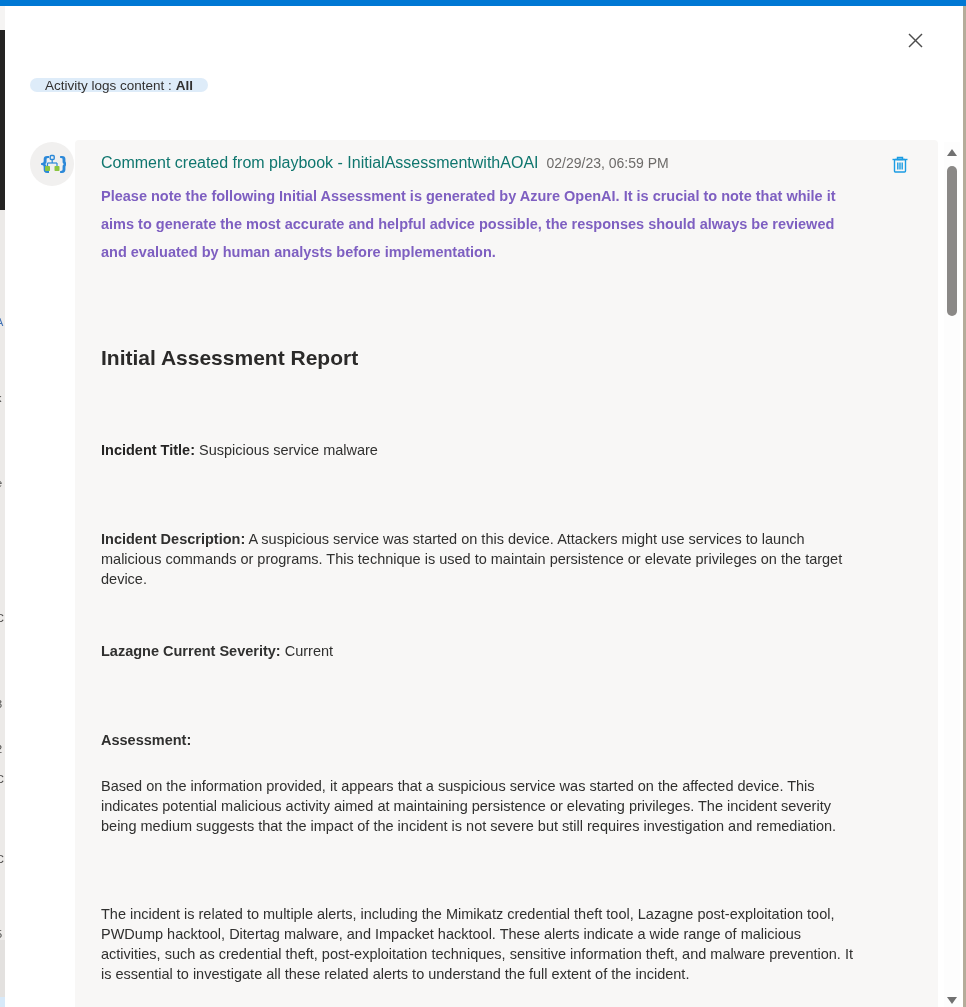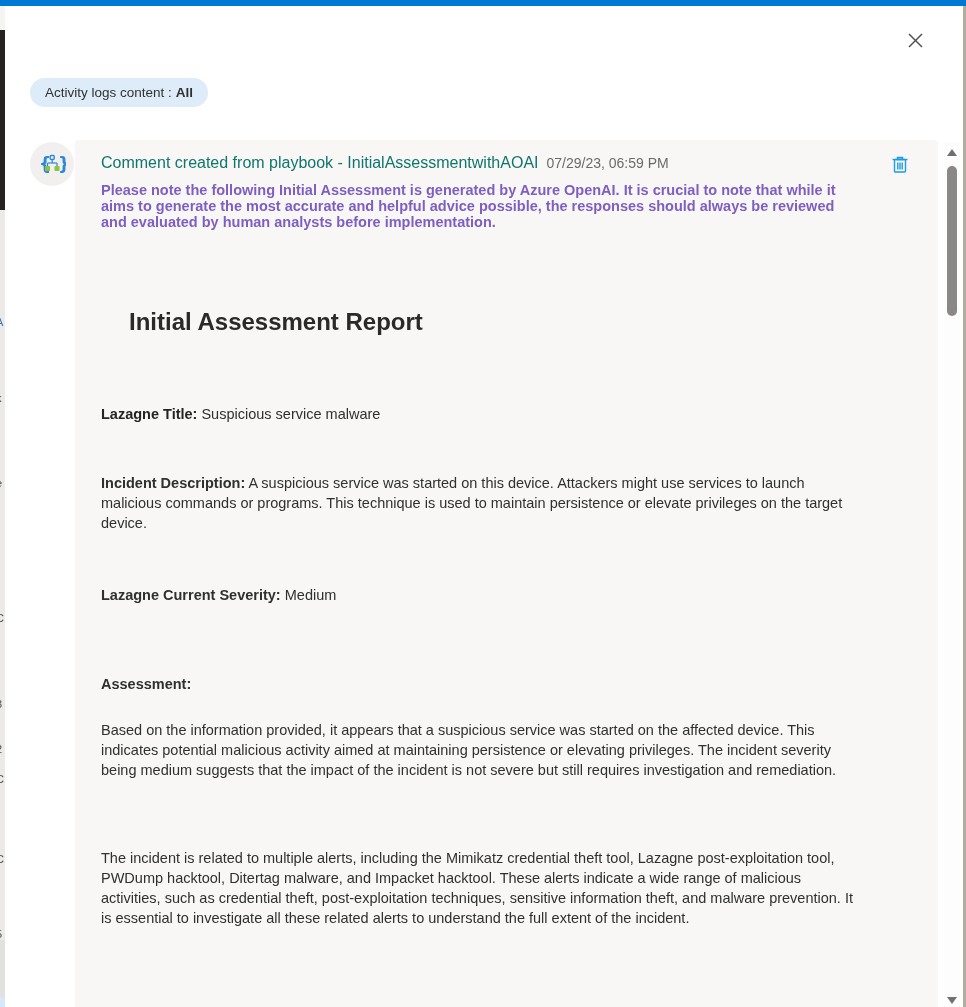--- a/index.html
+++ b/index.html
@@ -18,47 +18,47 @@
   .page-edge .frag.colored { color:#3d6fb4; }
 
   .panel { position:absolute; left:5px; top:6px; width:961px; height:1001px; background:#ffffff; border-right:3px solid #b5ad9b; }
 
   .panel-title { position:absolute; left:25px; top:14px; font-size:25px; font-weight:600; color:#2b2a29; letter-spacing:-0.2px; }
 
   .close-btn { position:absolute; right:36px; top:22px; width:24px; height:24px; cursor:pointer;
     display:flex; align-items:center; justify-content:center; }
   .close-btn svg { width:15px; height:15px; stroke:#4d4d4d; stroke-width:1.4; }
 
-  .filter-pill { position:absolute; left:25px; top:72px; height:29px; padding:0 15px; background:#deecf9;
+  .filter-pill { position:absolute; left:25px; top:72px; height:14px; padding:0 15px; background:#deecf9;
     border-radius:15px; display:inline-flex; align-items:center; font-size:13.5px; color:#323130; cursor:pointer; white-space:nowrap; }
   .filter-pill b { font-weight:700; margin-left:4px; }
 
   .avatar { position:absolute; left:25px; top:136px; width:44px; height:44px; border-radius:50%;
     background:#f1f0ef; display:flex; align-items:center; justify-content:center; }
 
   .card { position:absolute; left:70px; top:134px; width:863px; height:880px; background:#f8f7f6; border-radius:4px;
     padding:13px 26px 20px 26px; }
 
   .card-head { display:flex; align-items:flex-start; }
   .head-texts { flex:1 1 auto; min-width:0; }
   .head-line { font-size:16px; line-height:20px; }
   .head-title { color:#0f766e; font-weight:400; }
   .head-time { color:#6d6b69; font-weight:400; font-size:14px; margin-left:8px; }
 
   .trash-btn { flex:0 0 auto; width:20px; height:20px; margin-top:1px; margin-right:2px; cursor:pointer; }
 
   .card-body { max-width:756px; color:#30302f; font-size:14.5px; line-height:20px; }
 
-  .disclaimer { margin-top:8px; color:#7e5fc1; font-weight:700; font-size:14.5px; line-height:16px; }
+  .disclaimer { margin-top:8px; color:#7e5fc1; font-weight:700; font-size:14.5px; line-height:28px; }
 
-  .report-h2 { margin-top:82px; font-size:24px; font-weight:700; color:#2b2a29;margin-left:28px; }
+  .report-h2 { margin-top:82px; font-size:21px; font-weight:700; color:#2b2a29; }
 
   .field-line   { margin-top:72px; }
   .field-line b { font-weight:700; color:#252423; }
-  .desc-line    { margin-top:49px; }
+  .desc-line    { margin-top:69px; }
   .sev-line     { margin-top:52px; }
   .assess-line  { margin-top:69px; }
   .para-1       { margin-top:26px; }
   .para-2       { margin-top:68px; }
 
   
   .scrollbar { position:absolute; right:3px; top:136px; width:16px; height:868px; background:#fdfdfd; z-index:25; }
   .scroll-up, .scroll-down { position:absolute; left:0; width:16px; height:16px; display:flex; align-items:center; justify-content:center; cursor:pointer; }
   .scroll-up   { top:2px; }
   .scroll-down { bottom:2px; }
@@ -114,45 +114,45 @@
       <rect x="7" y="16" width="5" height="5" rx="0.8" fill="#8bc53f"></rect>
       <rect x="16.5" y="16" width="5" height="5" rx="0.8" fill="#8bc53f"></rect>
     </svg>
   </div>
 
   <div class="card">
 
     <div class="card-head">
       <div class="head-texts">
         <div class="head-line">
-          <span class="head-title">Comment created from playbook - InitialAssessmentwithAOAI</span><span class="head-time">07/29/23, 06:59 PM</span>
+          <span class="head-title">Comment created from playbook - InitialAssessmentwithAOAI</span><span class="head-time">02/29/23, 06:59 PM</span>
         </div>
       </div>
       <div class="trash-btn">
         <svg width="20" height="20" viewBox="0 0 20 20" fill="none" stroke="#1b9ce3" stroke-width="1.4">
           <path d="M7.5 3.5 h5 v2 h-5 z"></path>
           <line x1="2.5" y1="5.5" x2="17.5" y2="5.5"></line>
           <rect x="4.5" y="5.5" width="11" height="12.5" rx="1"></rect>
           <line x1="7.8" y1="8.5" x2="7.8" y2="15.5"></line>
           <line x1="10" y1="8.5" x2="10" y2="15.5"></line>
           <line x1="12.2" y1="8.5" x2="12.2" y2="15.5"></line>
         </svg>
       </div>
     </div>
 
     <div class="card-body">
       <p class="disclaimer">Please note the following Initial Assessment is generated by Azure OpenAI. It is crucial to note that while it aims to generate the most accurate and helpful advice possible, the responses should always be reviewed and evaluated by human analysts before implementation.</p>
 
       <h2 class="report-h2">Initial Assessment Report</h2>
 
-      <p class="field-line"><b>Lazagne Title:</b> <span>Suspicious service malware</span></p>
+      <p class="field-line"><b>Incident Title:</b> <span>Suspicious service malware</span></p>
 
       <p class="desc-line"><b>Incident Description:</b> <span>A suspicious service was started on this device. Attackers might use services to launch malicious commands or programs. This technique is used to maintain persistence or elevate privileges on the target device.</span></p>
 
-      <p class="sev-line"><b>Lazagne Current Severity:</b> <span>Medium</span></p>
+      <p class="sev-line"><b>Lazagne Current Severity:</b> <span>Current</span></p>
 
       <p class="assess-line"><b>Assessment:</b></p>
 
       <p class="para-1">Based on the information provided, it appears that a suspicious service was started on the affected device. This indicates potential malicious activity aimed at maintaining persistence or elevating privileges. The incident severity being medium suggests that the impact of the incident is not severe but still requires investigation and remediation.</p>
 
       <p class="para-2">The incident is related to multiple alerts, including the Mimikatz credential theft tool, Lazagne post-exploitation tool, PWDump hacktool, Ditertag malware, and Impacket hacktool. These alerts indicate a wide range of malicious activities, such as credential theft, post-exploitation techniques, sensitive information theft, and malware prevention. It is essential to investigate all these related alerts to understand the full extent of the incident.</p>
     </div>
 
   </div>
 

